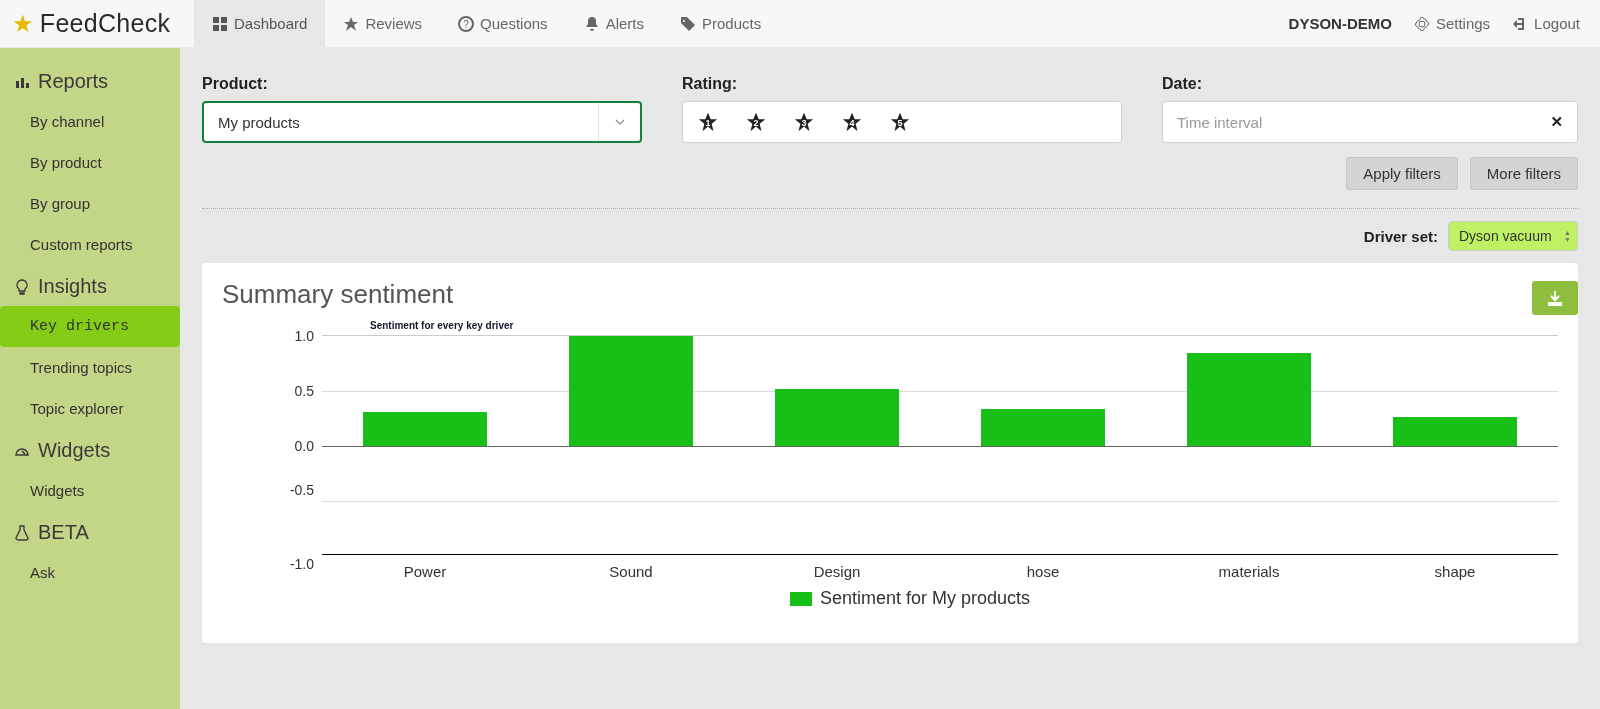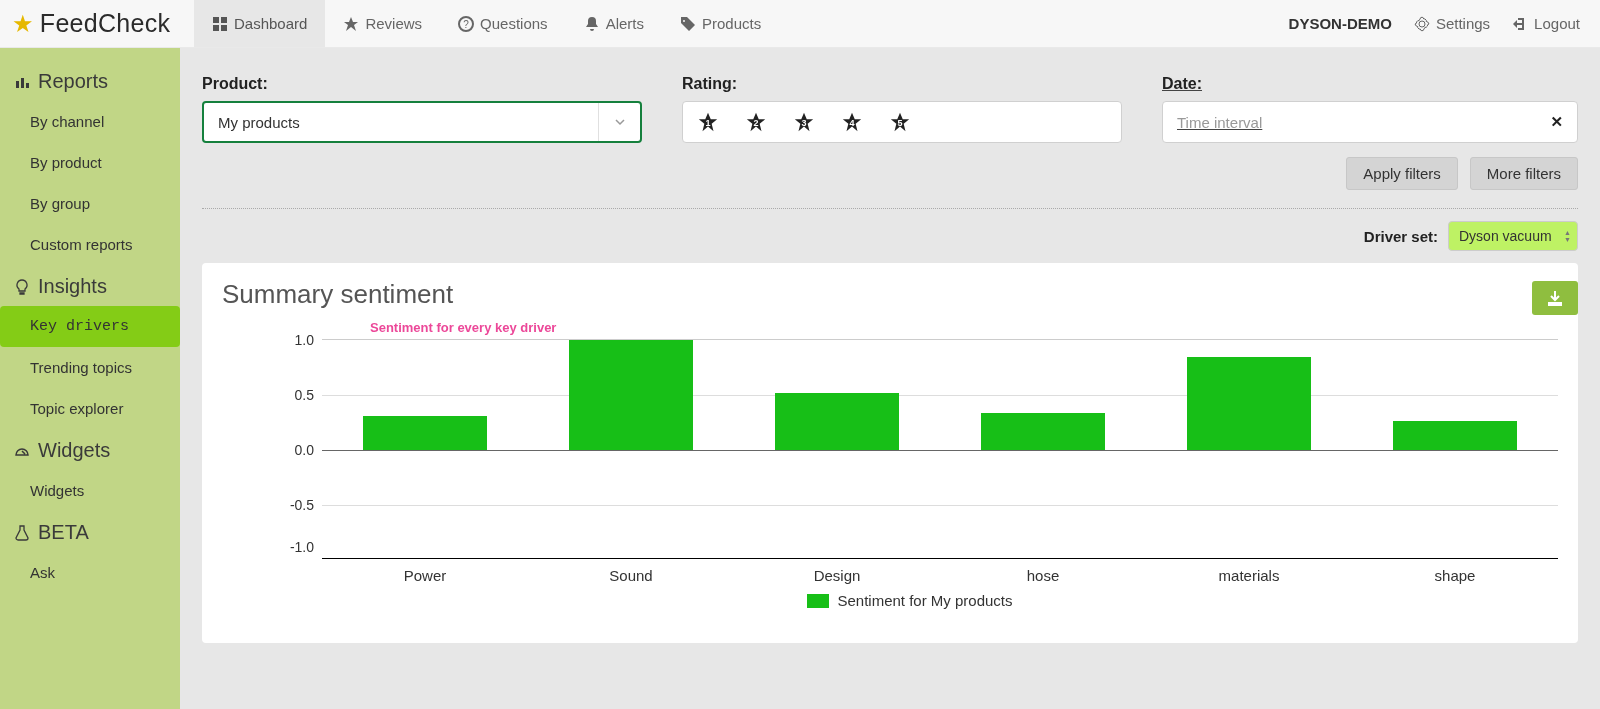--- a/index.html
+++ b/index.html
@@ -90,21 +90,21 @@
     flex-direction:column;
   }
   .filter-row {
     display:flex;
     gap: 40px;
     padding: 16px 22px 0 22px;
   }
   .filter-col { display:flex; flex-direction:column; gap:8px;margin-top:11px; }
   .filter-col.product { width: 440px; }
   .filter-col.rating  { width: 440px; }
-  .filter-col.date    { flex:1;text-decoration:underline; }
+  .filter-col.date    { flex:1; }
   .filter-label { font-weight:700; color:#222; font-size:16px; }
   .selectbox {
     background: #fff;
     border: 2px solid #15803d;
     border-radius: 4px;
     height: 42px;
     display:flex;
     align-items:center;
     padding: 0 14px;
     position: relative;
@@ -167,21 +167,21 @@
     background:#8fbe3f; color:#fff; width:46px; height:34px; border-radius:3px;
     display:flex; align-items:center; justify-content:center; cursor:pointer;
   }
 
   .chart {
     position:relative;
     margin: 10px 20px 0 60px;
     height: 290px;
   }
   .chart-title {
-    font-weight:700; color:#ec4899; font-size:13px;
+    font-weight:700; color:#0f172a; font-size:10px;
     margin: 0 0 4px 108px;
   }
   .plot {
     position:relative;
     margin-left: 60px;
     height: 220px;
     border-top: 1px solid #ccc;
     border-bottom: 1px solid #000;
   }
   .plot-area {
@@ -195,21 +195,21 @@
   .bars { position:absolute; inset:0; display:flex; }
   .bar-slot { flex:1; position:relative; }
   .bar {
     position:absolute; width:60%; left:20%;
     background:#17bf17;
   }
   .x-labels { display:flex; margin-left:60px; }
   .x-label { flex:1; text-align:center; font-size:15px; color:#333; padding-top:8px;}
   .legend { display:flex; justify-content:center; align-items:center; gap:8px; margin-top:8px; }
   .legend-swatch { width:22px; height:14px; background:#17bf17; }
-  .legend-text { font-size:15px; color:#333; }
+  .legend-text { font-size:18px; color:#333; }
 </style>
 </head>
 <body>
 
 <div class="topbar">
   <div class="logo">
     <span class="star">★</span>
     <span>FeedCheck</span>
   </div>
   <div class="topnav">
@@ -388,23 +388,23 @@
     </div>
 
     <div style="position:relative; flex:1;">
       <div class="panel">
         <div class="panel-title">Summary sentiment</div>
 
         <div class="chart">
           <div class="chart-title">Sentiment for every key driver</div>
           <div class="plot" id="plot">
             <div class="plot-area" id="plot-area">
-                <div class="y-label" style="top: 207px;">-1.0</div>
+                <div class="y-label" style="top: 228px;">-1.0</div>
                 <div class="gridline" style="top: 165px;"></div>
-                <div class="y-label" style="top: 165px;">-0.5</div>
+                <div class="y-label" style="top: 154px;">-0.5</div>
                 <div class="zero-line" style="top: 110px;"></div>
                 <div class="y-label" style="top: 110px;">0.0</div>
                 <div class="gridline" style="top: 55px;"></div>
                 <div class="y-label" style="top: 55px;">0.5</div>
                 <div class="y-label" style="top: 0px;">1.0</div>
                 <div class="bars">
                   <div class="bar-slot">
                     <div class="bar" style="background: rgb(23, 191, 23); height: 34.1px; top: 75.9px;"></div>
                   </div>
                   <div class="bar-slot">

